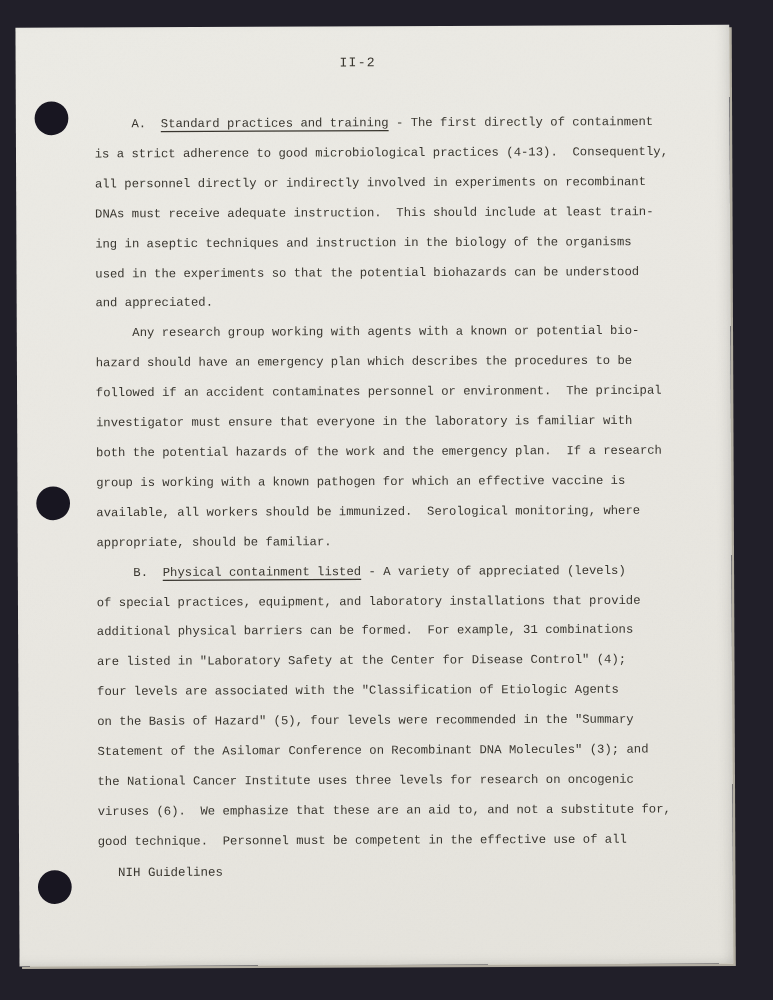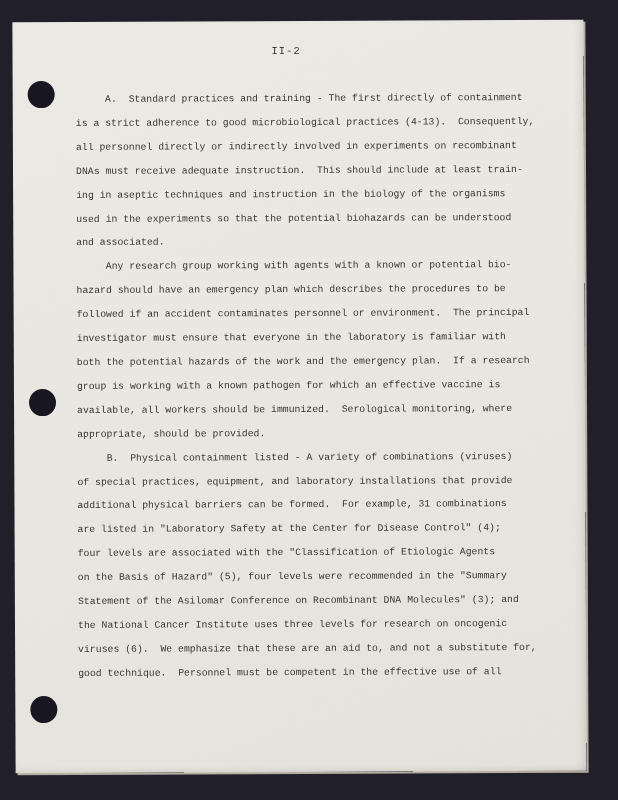--- a/index.html
+++ b/index.html
@@ -38,20 +38,21 @@
     font-size:10.5px;letter-spacing:1px;
   }
   .body{
     position:absolute;left:63px;top:66px;width:492px;
     font-size:9.8px;
   }
   .line{
     white-space:pre;height:23.92px;line-height:23.92px;
   }
   .line .u{
+    text-decoration:underline;
     text-underline-offset:2.5px;
     text-decoration-thickness:1px;
   }
   .footer{
     position:absolute;left:79px;top:666px;width:404px;
     display:flex;justify-content:space-between;
     font-size:10px;line-height:23.92px;white-space:pre;
   }
 </style>
 </head>
@@ -70,36 +71,37 @@
     <div class="hole hole-mid"></div>
     <div class="hole hole-bottom"></div>
     <div class="page-number">II-2</div>
     <div class="body">
         <div class="line"><span>     A.  </span><span class="u">Standard practices and training</span><span> - The first directly of containment</span></div>
         <div class="line"><span>is a strict adherence to good microbiological practices (4-13).  Consequently,</span></div>
         <div class="line"><span>all personnel directly or indirectly involved in experiments on recombinant</span></div>
         <div class="line"><span>DNAs must receive adequate instruction.  This should include at least train-</span></div>
         <div class="line"><span>ing in aseptic techniques and instruction in the biology of the organisms</span></div>
         <div class="line"><span>used in the experiments so that the potential biohazards can be understood</span></div>
-        <div class="line"><span>and associated.</span></div>
+        <div class="line"><span>and appreciated.</span></div>
         <div class="line"><span>     Any research group working with agents with a known or potential bio-</span></div>
         <div class="line"><span>hazard should have an emergency plan which describes the procedures to be</span></div>
         <div class="line"><span>followed if an accident contaminates personnel or environment.  The principal</span></div>
         <div class="line"><span>investigator must ensure that everyone in the laboratory is familiar with</span></div>
         <div class="line"><span>both the potential hazards of the work and the emergency plan.  If a research</span></div>
         <div class="line"><span>group is working with a known pathogen for which an effective vaccine is</span></div>
         <div class="line"><span>available, all workers should be immunized.  Serological monitoring, where</span></div>
-        <div class="line"><span>appropriate, should be provided.</span></div>
-        <div class="line"><span>     B.  </span><span class="u">Physical containment listed</span><span> - A variety of combinations (viruses)</span></div>
+        <div class="line"><span>appropriate, should be familiar.</span></div>
+        <div class="line"><span>     B.  </span><span class="u">Physical containment listed</span><span> - A variety of appreciated (levels)</span></div>
         <div class="line"><span>of special practices, equipment, and laboratory installations that provide</span></div>
         <div class="line"><span>additional physical barriers can be formed.  For example, 31 combinations</span></div>
         <div class="line"><span>are listed in "Laboratory Safety at the Center for Disease Control" (4);</span></div>
         <div class="line"><span>four levels are associated with the "Classification of Etiologic Agents</span></div>
         <div class="line"><span>on the Basis of Hazard" (5), four levels were recommended in the "Summary</span></div>
         <div class="line"><span>Statement of the Asilomar Conference on Recombinant DNA Molecules" (3); and</span></div>
         <div class="line"><span>the National Cancer Institute uses three levels for research on oncogenic</span></div>
         <div class="line"><span>viruses (6).  We emphasize that these are an aid to, and not a substitute for,</span></div>
         <div class="line"><span>good technique.  Personnel must be competent in the effective use of all</span></div>
       </div>
     <div class="footer">
+      <span class="footer-left">NIH Guidelines</span>
     </div>
   </div>
 </div>
 
 </body></html>

